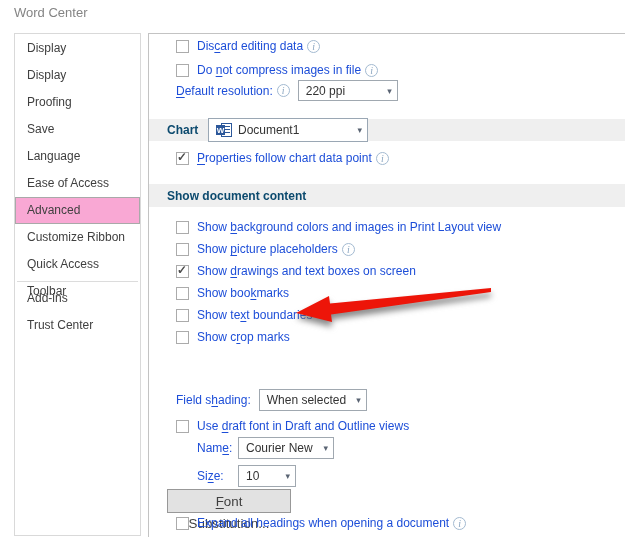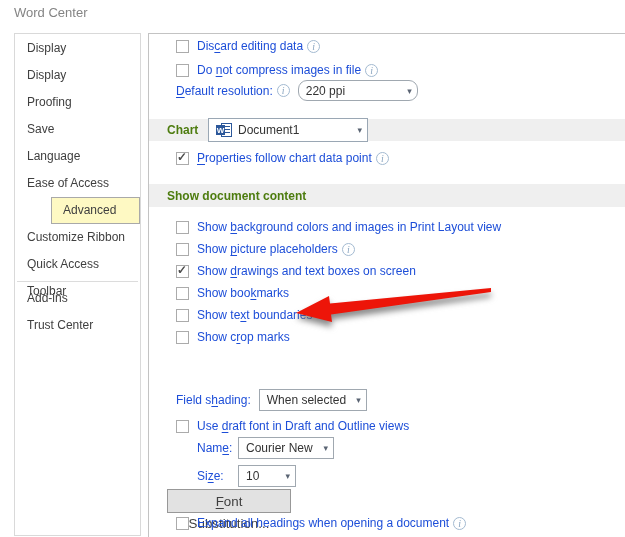--- a/index.html
+++ b/index.html
@@ -8,22 +8,22 @@
     background:#ffffff;color:#3f3f3f;
     font-family:"Liberation Sans",sans-serif;font-size:12px;
   }
   .title{position:absolute;left:14px;top:5px;font-size:13px;color:#848484;}
 
   
   .sidebar{position:absolute;left:14px;top:33px;width:127px;height:503px;
     border:1px solid #d9d9d9;background:#fff;box-sizing:border-box;padding-top:1px;}
   .side-item{height:27px;line-height:27px;padding-left:12px;color:#404040;
     box-sizing:border-box;cursor:default;}
-  .side-item.selected{background:#fef9c3;border:1px solid #a9a9a9;
-    line-height:25px;padding-left:11px;margin-left:36px;}
+  .side-item.selected{background:#f9a8d4;border:1px solid #a9a9a9;
+    line-height:25px;padding-left:11px;}
   .side-sep{border-top:1px solid #dcdcdc;margin:3px 2px;height:0;}
 
   
   .pane{position:absolute;left:148px;top:33px;width:477px;height:504px;
     border-left:1px solid #c3c3c3;border-top:1px solid #c3c3c3;
     box-sizing:border-box;background:#fff;}
   .row{position:absolute;display:flex;align-items:center;white-space:nowrap;height:16px;}
   .lbl{color:#1d4ed8;}
   u{text-underline-offset:2px;}
 
@@ -37,21 +37,21 @@
     color:#8ba6c1;font-family:"Liberation Serif",serif;font-style:italic;
     font-size:10px;line-height:11px;text-align:center;margin-left:4px;
     flex:0 0 auto;box-sizing:border-box;background:#fff;}
 
   .combo{display:flex;align-items:center;height:21px;border:1px solid #a0a8b0;
     background:#fff;padding:0 5px 0 7px;box-sizing:border-box;color:#333;flex:0 0 auto;}
   .carrow{margin-left:auto;color:#5a6473;font-size:9px;padding-left:8px;}
 
   .strip{position:absolute;left:0;right:0;height:22px;background:#efefef;
     display:flex;align-items:center;}
-  .strip .hdr{font-weight:bold;color:#4d7c0f;padding-left:18px;}
+  .strip .hdr{font-weight:bold;color:#0c4a6e;padding-left:18px;}
 
   .list{position:absolute;left:27px;right:0;top:182px;}
   .list .lrow{position:static;height:22px;display:flex;align-items:center;white-space:nowrap;}
 
   .btn{position:absolute;left:18px;top:455px;width:124px;height:24px;
     background:#e2e2e2;border:1px solid #989898;box-sizing:border-box;
     text-align:center;line-height:22px;color:#3f3f3f;}
 
   .arrow-overlay{position:absolute;left:0;top:0;width:625px;height:537px;
     pointer-events:none;z-index:5;}
@@ -89,21 +89,21 @@
 
   <div class="row" style="left:27px;top:28px;">
     <span class="cb"></span>
     <span class="lbl">Do <u>n</u>ot compress images in file</span>
     <span class="info">i</span>
   </div>
 
   <div class="row" style="left:27px;top:46px;height:21px;">
     <span class="lbl"><u>D</u>efault resolution:</span>
     <span class="info">i</span>
-    <div class="combo" style="width:120px;margin-left:8px;border-radius:9px;">
+    <div class="combo" style="width:100px;margin-left:8px;">
       <span>220 ppi</span>
       <span class="carrow">▾</span>
     </div>
   </div>
 
   <div class="strip" style="top:85px;">
     <span class="hdr">Chart</span>
     <div class="combo" style="position:absolute;left:59px;top:-1px;width:160px;height:24px;border-color:#9aa7b4;">
       <svg class="wicon" width="16" height="15" viewBox="0 0 16 15">
         <rect x="5.5" y="0.5" width="10" height="13" fill="#ffffff" stroke="#2b579a"></rect>

